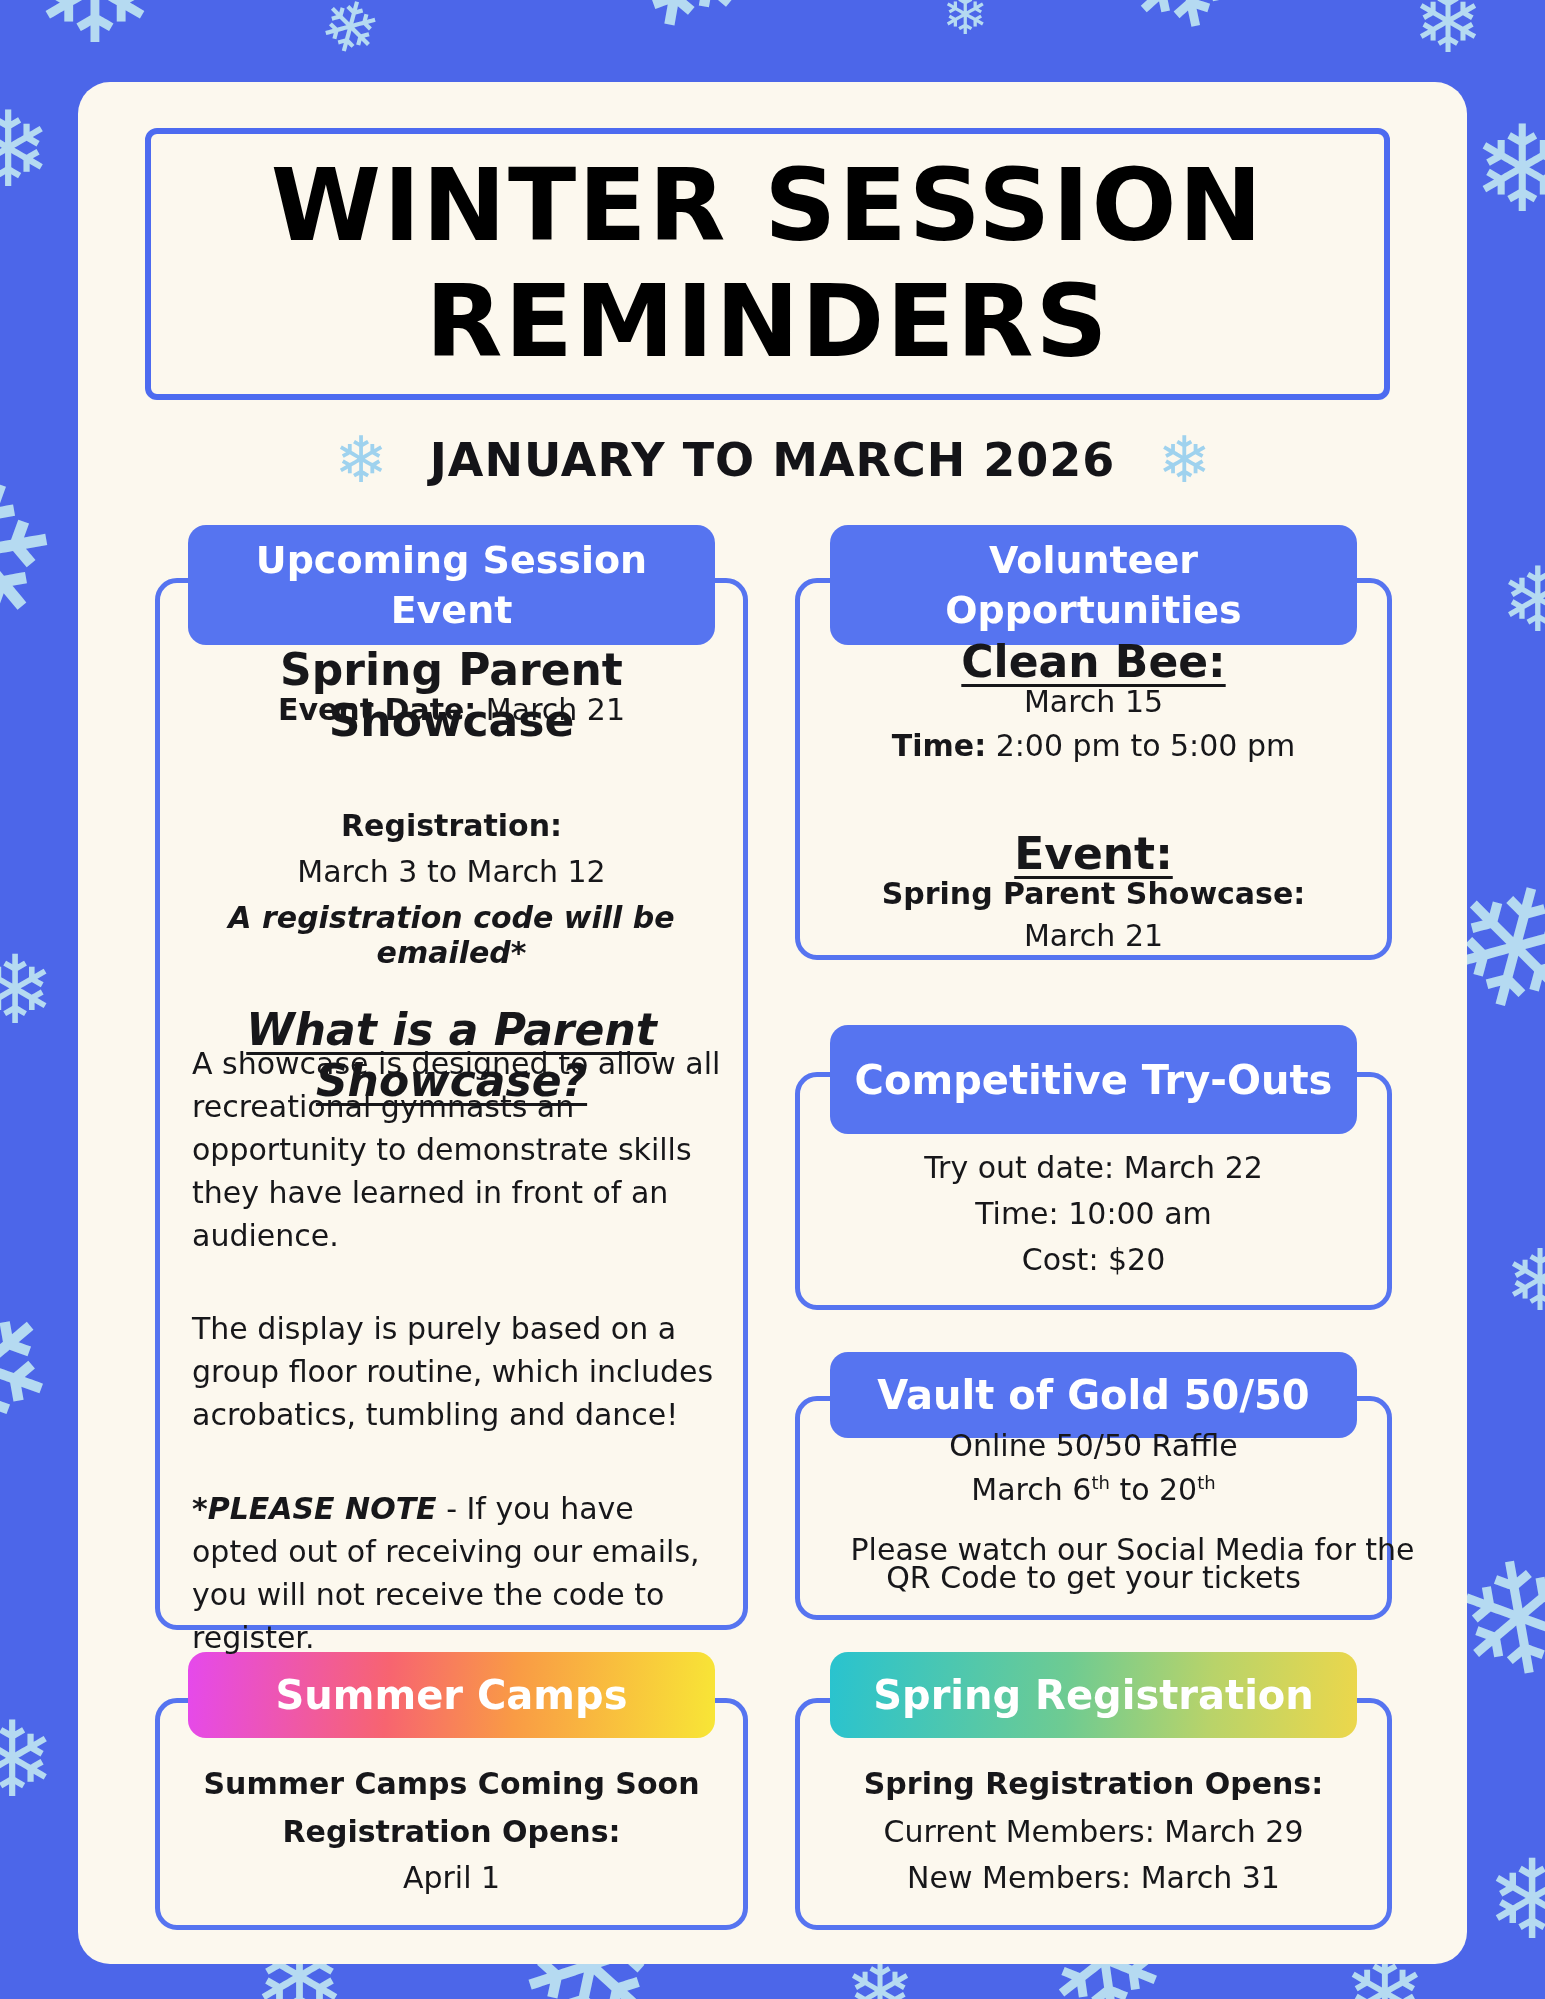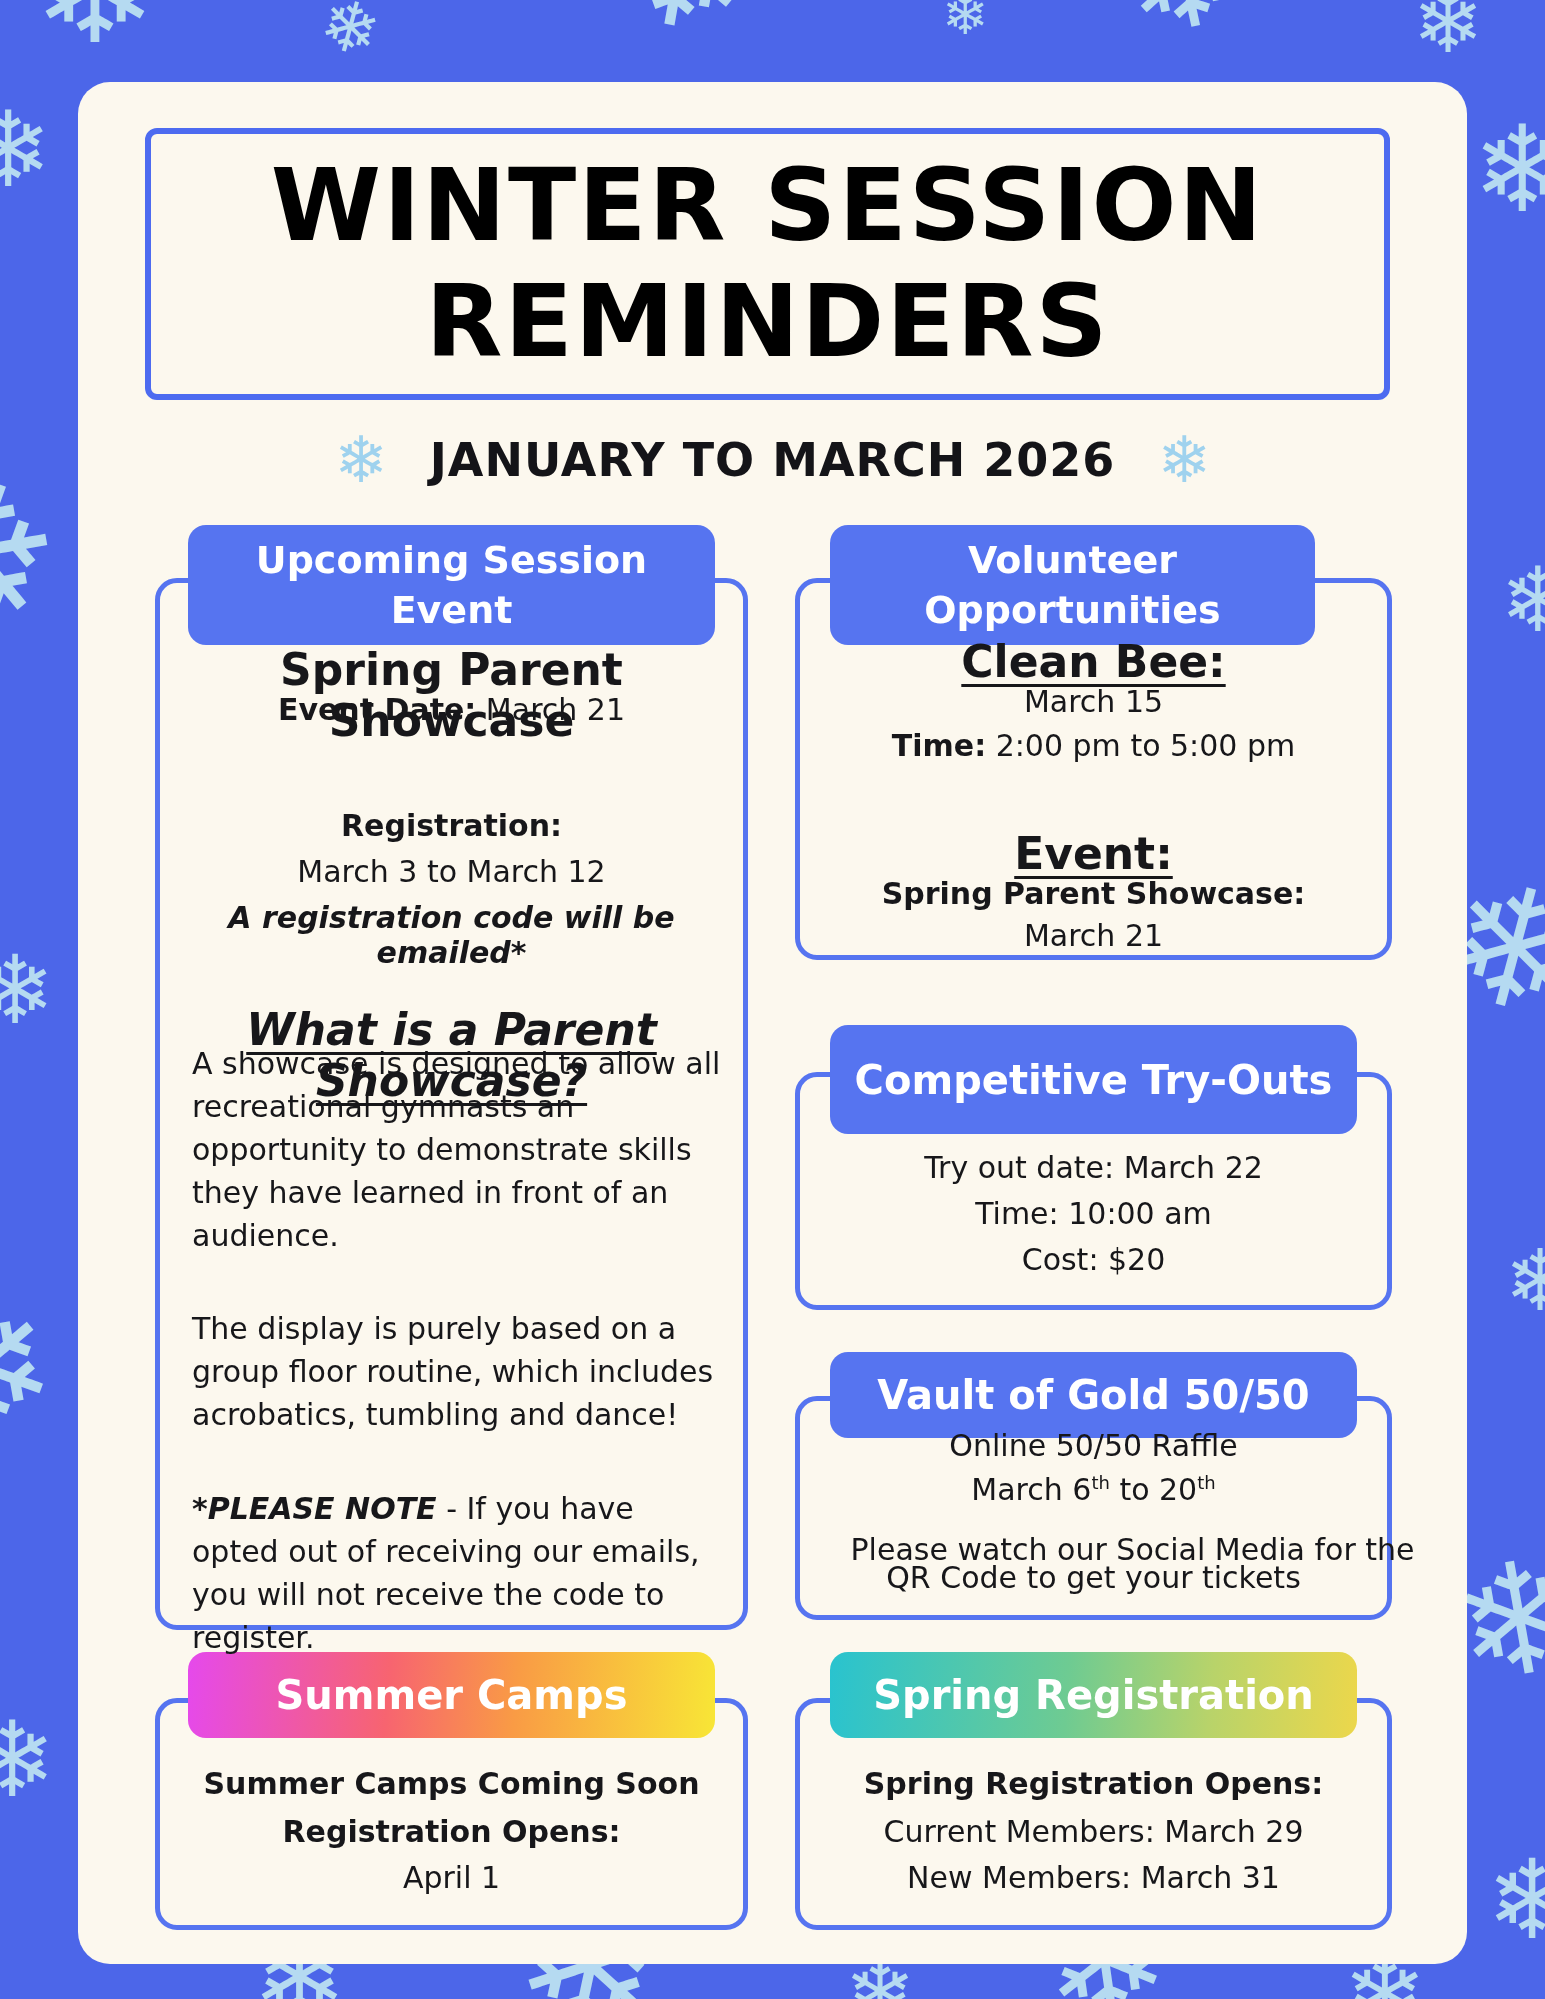--- a/index.html
+++ b/index.html
@@ -99,21 +99,21 @@
 
   <div class="paras">
     <p>A showcase is designed to allow all recreational gymnasts an opportunity to demonstrate skills they have learned in front of an audience.</p>
     <p class="p2">The display is purely based on a group floor routine, which includes acrobatics, tumbling and dance!</p>
     <p class="p3">
       <span class="bi">*PLEASE NOTE</span><span> - If you have opted out of receiving our emails, you will not receive the code to register.</span>
     </p>
   </div>
 
   <div class="box" style="left:795px;top:578px;width:597px;height:382px;"></div>
-  <div class="pill two" style="left:830px;top:525px;width:485px;height:120px;">
+  <div class="pill two" style="left:830px;top:525px;width:527px;height:120px;">
     <span>Volunteer</span>
     <span>Opportunities</span>
   </div>
   <div class="ln colR b big u" style="top:636px;">Clean Bee:</div>
   <div class="ln colR" style="top:684px;">March 15</div>
   <div class="ln colR" style="top:728px;">
     <span class="b">Time:</span><span> 2:00 pm to 5:00 pm</span>
   </div>
   <div class="ln colR b big u" style="top:828px;">Event:</div>
   <div class="ln colR b" style="top:876px;">Spring Parent Showcase:</div>

